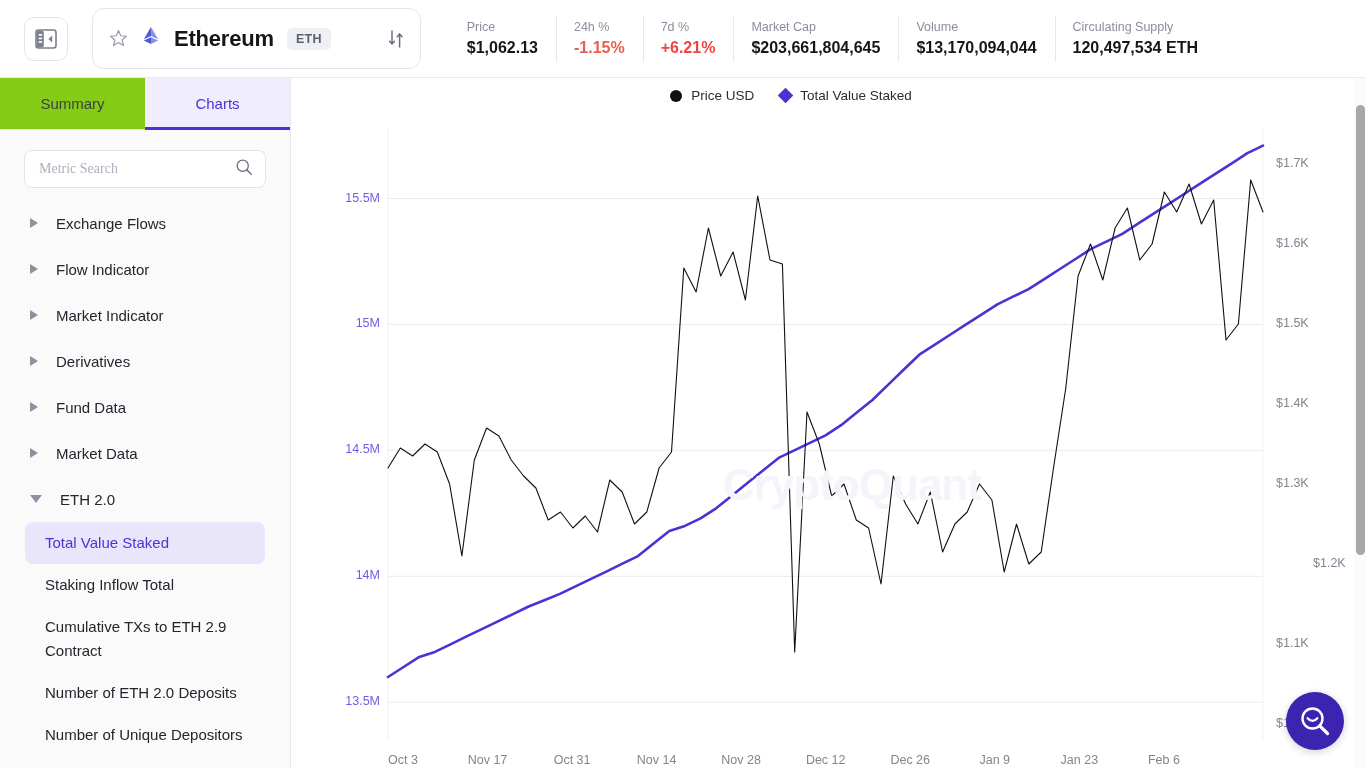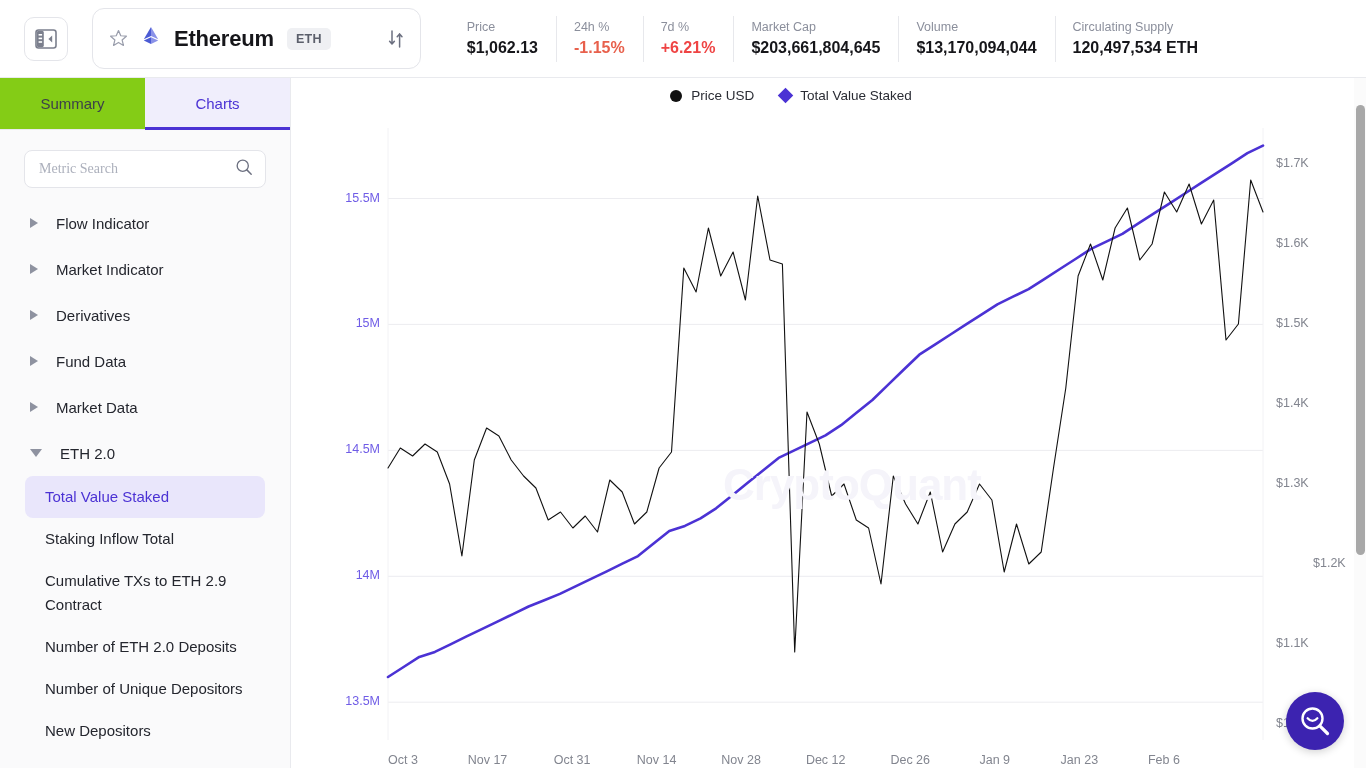--- a/index.html
+++ b/index.html
@@ -279,20 +279,24 @@
           <circle cx="8.6" cy="8.6" r="6.2" fill="none" stroke="#6c7080" stroke-width="1.5"></circle>
           <path d="M13.2 13.2 L18 18" stroke="#6c7080" stroke-width="1.6" stroke-linecap="round"></path>
         </svg>
       </span>
     </div>
   </div>
 
   <div class="metric-tree">
     <div class="group-row">
       <span class="caret"></span>
+      <span class="group-label">Exchange Flows</span>
+    </div>
+    <div class="group-row">
+      <span class="caret"></span>
       <span class="group-label">Flow Indicator</span>
     </div>
     <div class="group-row">
       <span class="caret"></span>
       <span class="group-label">Market Indicator</span>
     </div>
     <div class="group-row">
       <span class="caret"></span>
       <span class="group-label">Derivatives</span>
     </div>

